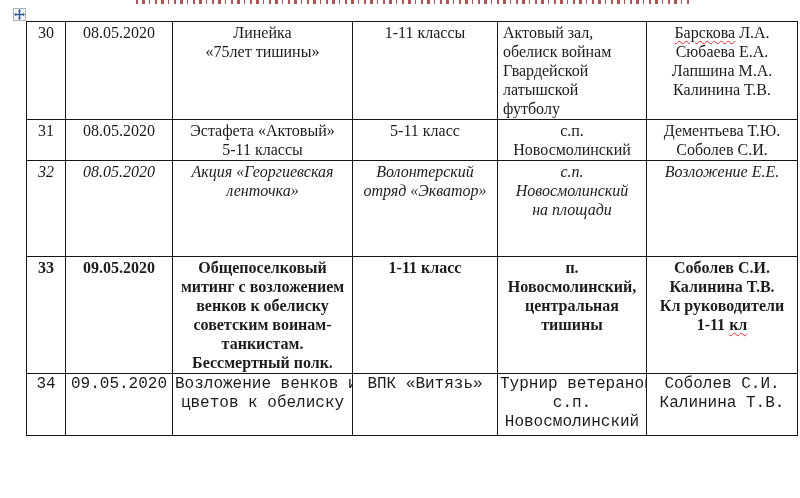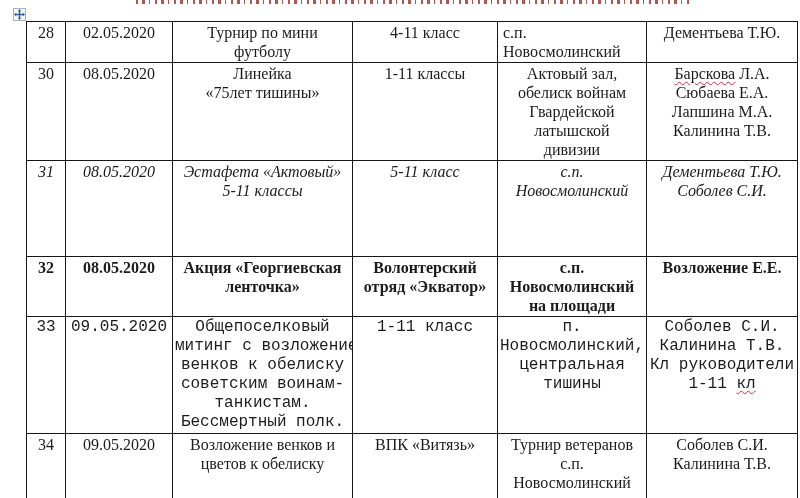--- a/index.html
+++ b/index.html
@@ -86,60 +86,38 @@
     <col style="width:39px">
     <col style="width:107px">
     <col style="width:180px">
     <col style="width:145px">
     <col style="width:149px">
     <col style="width:151px">
   </colgroup>
   <tbody>
       <tr>
         <td>
-          <div class="ln">28</div>
-        </td>
-        <td>
-          <div class="ln">02.05.2020</div>
-        </td>
-        <td>
-          <div class="ln">Турнир по мини</div>
-          <div class="ln">футболу</div>
-        </td>
-        <td>
-          <div class="ln">4-11 класс</div>
-        </td>
-        <td>
-          <div class="ln">с.п.</div>
-          <div class="ln">Новосмолинский</div>
-        </td>
-        <td>
-          <div class="ln">Дементьева Т.Ю.</div>
-        </td>
-      </tr>
-      <tr>
-        <td>
           <div class="ln">30</div>
         </td>
         <td>
           <div class="ln">08.05.2020</div>
         </td>
         <td>
           <div class="ln">Линейка</div>
           <div class="ln">«75лет тишины»</div>
         </td>
         <td>
           <div class="ln">1-11 классы</div>
         </td>
         <td>
           <div class="ln">Актовый зал,</div>
           <div class="ln">обелиск войнам</div>
           <div class="ln">Гвардейской</div>
           <div class="ln">латышской</div>
-          <div class="ln">дивизии</div>
+          <div class="ln">футболу</div>
         </td>
         <td>
           <div class="ln"><span class="sq">Барскова</span> Л.А.</div>
           <div class="ln">Сюбаева Е.А.</div>
           <div class="ln">Лапшина М.А.</div>
           <div class="ln">Калинина Т.В.</div>
         </td>
       </tr>
       <tr>
         <td>

